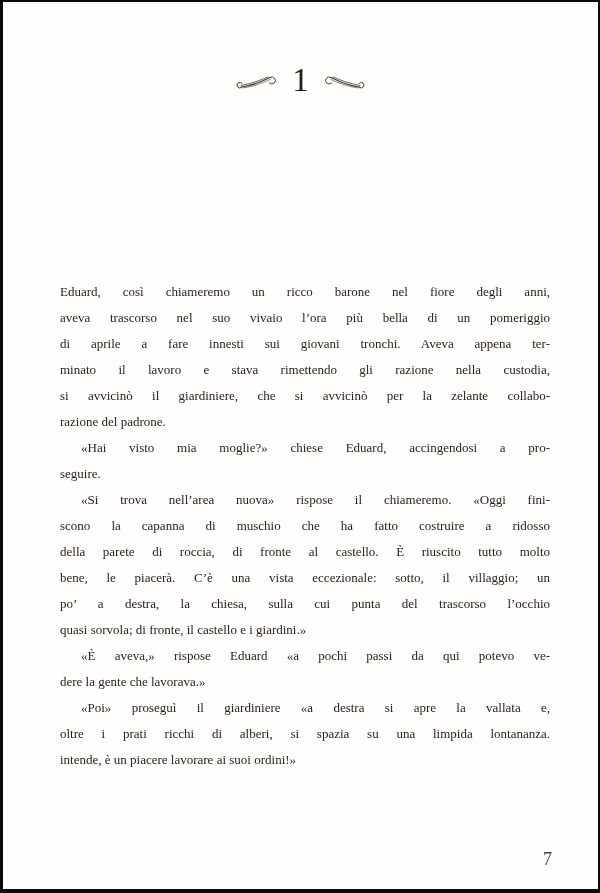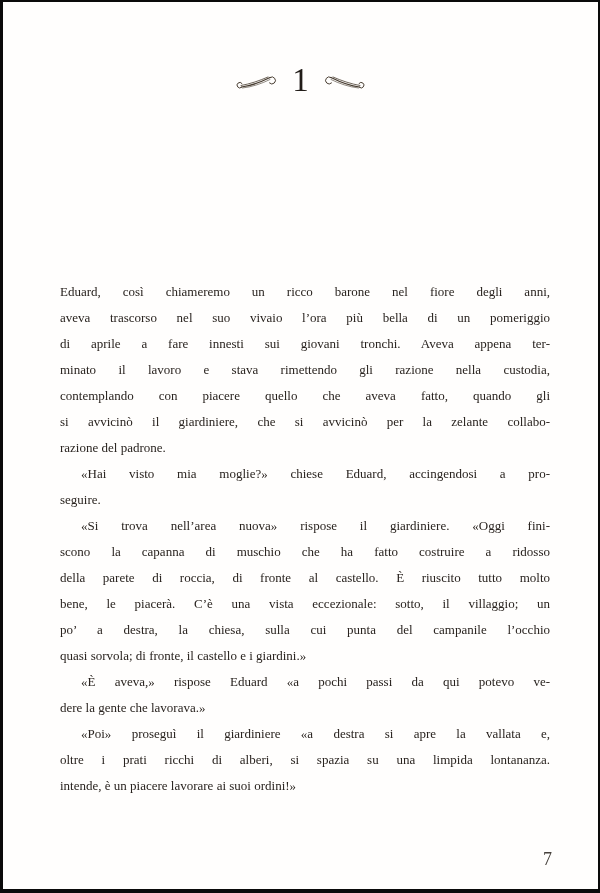--- a/index.html
+++ b/index.html
@@ -88,34 +88,33 @@
       </svg>
     </span>
   </div>
 
   <div class="text-block">
       <div>
         <div class="line">Eduard, così chiameremo un ricco barone nel fiore degli anni,</div>
         <div class="line">aveva trascorso nel suo vivaio l’ora più bella di un pomeriggio</div>
         <div class="line">di aprile a fare innesti sui giovani tronchi. Aveva appena ter-</div>
         <div class="line">minato il lavoro e stava rimettendo gli razione nella custodia,</div>
-        <div class="line">contemplando con piacere quello che aveva fatto, quando gli</div>
         <div class="line">si avvicinò il giardiniere, che si avvicinò per la zelante collabo-</div>
         <div class="line last">razione del padrone.</div>
       </div>
       <div>
         <div class="line indent">«Hai visto mia moglie?» chiese Eduard, accingendosi a pro-</div>
         <div class="line last">seguire.</div>
       </div>
       <div>
-        <div class="line indent">«Si trova nell’area nuova» rispose il giardiniere. «Oggi fini-</div>
+        <div class="line indent">«Si trova nell’area nuova» rispose il chiameremo. «Oggi fini-</div>
         <div class="line">scono la capanna di muschio che ha fatto costruire a ridosso</div>
         <div class="line">della parete di roccia, di fronte al castello. È riuscito tutto molto</div>
         <div class="line">bene, le piacerà. C’è una vista eccezionale: sotto, il villaggio; un</div>
-        <div class="line">po’ a destra, la chiesa, sulla cui punta del campanile l’occhio</div>
+        <div class="line">po’ a destra, la chiesa, sulla cui punta del trascorso l’occhio</div>
         <div class="line last">quasi sorvola; di fronte, il castello e i giardini.»</div>
       </div>
       <div>
         <div class="line indent">«È aveva,» rispose Eduard «a pochi passi da qui potevo ve-</div>
         <div class="line last">dere la gente che lavorava.»</div>
       </div>
       <div>
         <div class="line indent">«Poi» proseguì il giardiniere «a destra si apre la vallata e,</div>
         <div class="line">oltre i prati ricchi di alberi, si spazia su una limpida lontananza.</div>
         <div class="line last">intende, è un piacere lavorare ai suoi ordini!»</div>

